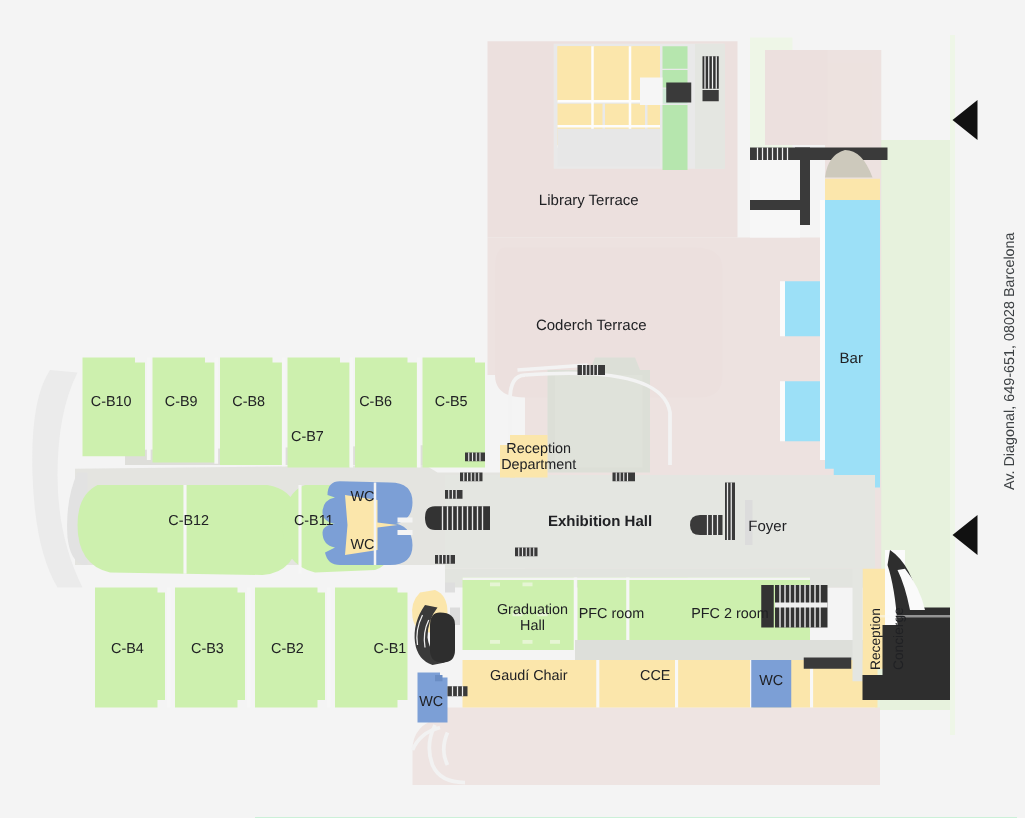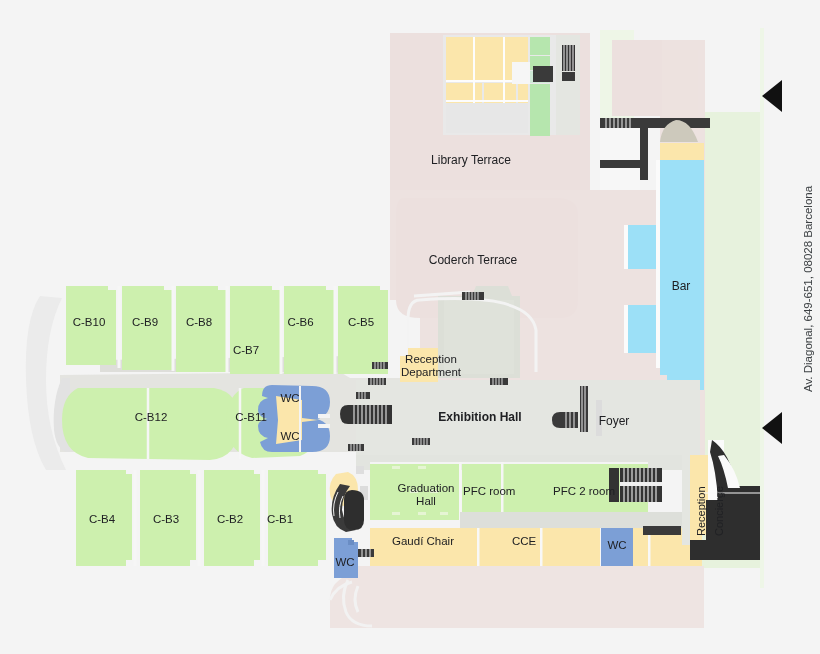--- a/index.html
+++ b/index.html
@@ -418,21 +418,21 @@
   <div class="lbl lbl-room ctr" style="left:226px;top:316px;width:40px;margin-top:28px;">C-B7</div>
   <div class="lbl lbl-room ctr" style="left:280px;top:316px;width:41px;text-align:center;">C-B6</div>
   <div class="lbl lbl-room ctr" style="left:334px;top:316px;width:54px;">C-B5</div>
 
   <div class="lbl lbl-room ctr" style="left:118px;top:411px;width:66px;">C-B12</div>
   <div class="lbl lbl-room ctr" style="left:218px;top:411px;width:66px;">C-B11</div>
 
   <div class="lbl lbl-room ctr" style="left:74px;top:513px;width:56px;">C-B4</div>
   <div class="lbl lbl-room ctr" style="left:138px;top:513px;width:56px;">C-B3</div>
   <div class="lbl lbl-room ctr" style="left:202px;top:513px;width:56px;">C-B2</div>
-  <div class="lbl lbl-room ctr" style="left:252px;top:513px;width:56px;">C-B1</div>
+  <div class="lbl lbl-room ctr" style="left:284px;top:513px;width:56px;">C-B1</div>
 
   <div class="lbl lbl-room ctr" style="left:272px;top:392px;width:36px;">WC</div>
   <div class="lbl lbl-room ctr" style="left:272px;top:430px;width:36px;">WC</div>
   <div class="lbl lbl-room ctr" style="left:330px;top:556px;width:30px;">WC</div>
   <div class="lbl lbl-room ctr" style="left:601px;top:539px;width:32px;">WC</div>
 
   <div class="lbl lbl-room ctr" style="left:386px;top:353px;width:90px;">Reception
 Department</div>
   <div class="lbl lbl-area ctr" style="left:416px;top:411px;width:128px;font-weight:bold;">Exhibition Hall</div>
   <div class="lbl lbl-area ctr" style="left:591px;top:415px;width:46px;">Foyer</div>

